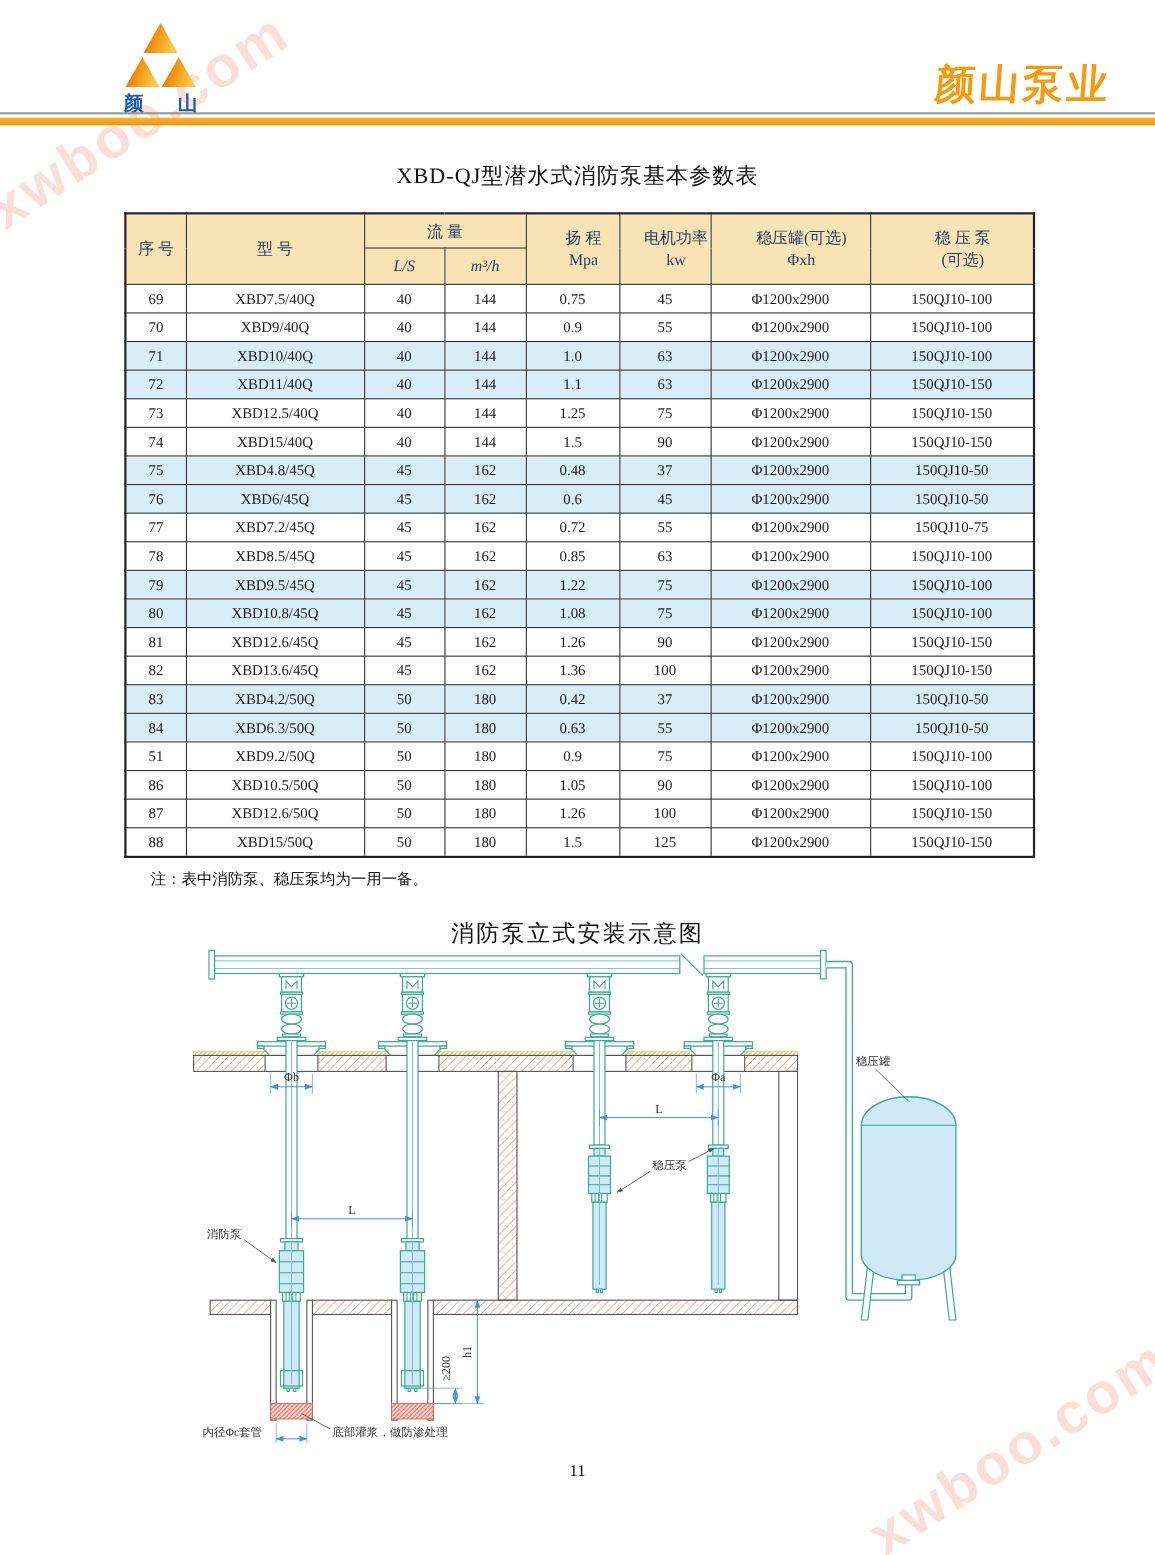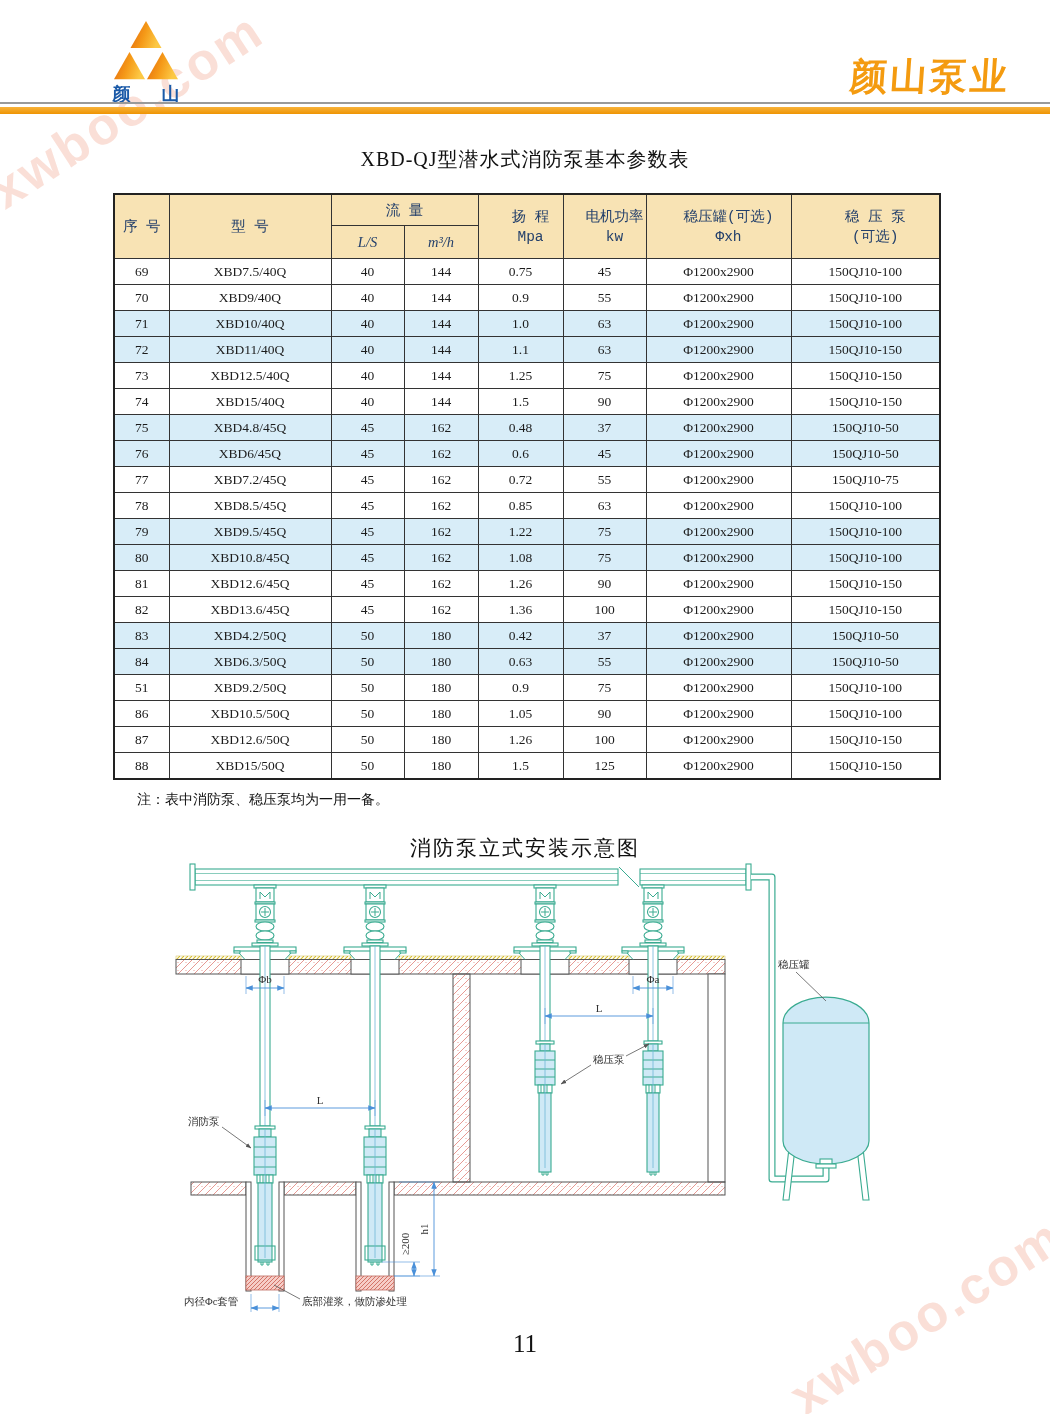--- a/index.html
+++ b/index.html
@@ -20,28 +20,28 @@
       color:rgba(240,156,132,0.32);letter-spacing:3px;transform:rotate(-33deg);white-space:nowrap;
       text-shadow:1px 1px 0 rgba(255,255,255,.6);}
   #wm1{left:-30px;top:80px;}
   #wm2{left:770px;top:1286px;}
   
   #doc-title{position:absolute;left:0;top:146px;width:100%;text-align:center;font-size:20px;
       color:#111;letter-spacing:1px;}
   #diagram-title{position:absolute;left:0;top:822px;width:100%;text-align:center;font-size:21px;
       color:#111;letter-spacing:2px;margin-top:12px;}
   #note{position:absolute;left:113px;top:791px;font-size:14px;color:#111;margin-left:24px;}
-  #page-num{position:absolute;left:0;top:1330px;width:100%;text-align:center;font-size:25px;color:#111;}
+  #page-num{position:absolute;left:0;top:1330px;width:100%;text-align:center;font-size:15px;color:#111;}
   
   #ptable{position:absolute;left:113px;top:193px;width:826px;border-collapse:collapse;
       border:2px solid #222;table-layout:fixed;}
   #ptable th,#ptable td{border:1px solid #333;padding:0;text-align:center;vertical-align:middle;
       overflow:hidden;white-space:nowrap;}
   #ptable thead th{background:#f8e3b4;color:#24406b;font-weight:normal;font-size:14.5px;}
-  #ptable thead tr:nth-child(1) th{height:30px;font-family:Liberation Mono, monospace;}
+  #ptable thead tr:nth-child(1) th{height:30px;}
   #ptable thead tr:nth-child(2) th{height:32px;font-style:italic;}
   #ptable tbody td{height:25px;font-size:13.5px;color:#1c1c1c;background:#fff;}
   #ptable tbody tr.shaded td{background:#d8edf8;}
   #ptable thead .two div{line-height:20px;margin-left:20px;}
   
   #diag{position:absolute;left:128px;top:856px;}
   #diag .t{fill:#fff;stroke:#3aab91;stroke-width:1.1;}
   #diag .tb{fill:#cfe9f6;stroke:#3aab91;stroke-width:1.1;}
   #diag .tl{fill:none;stroke:#3aab91;stroke-width:1;}
   #diag .tn{fill:none;stroke:#3aab91;stroke-width:1.1;}

